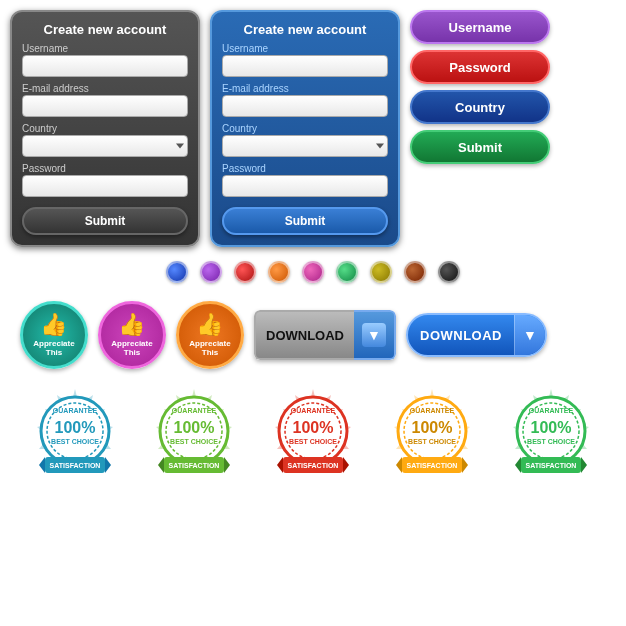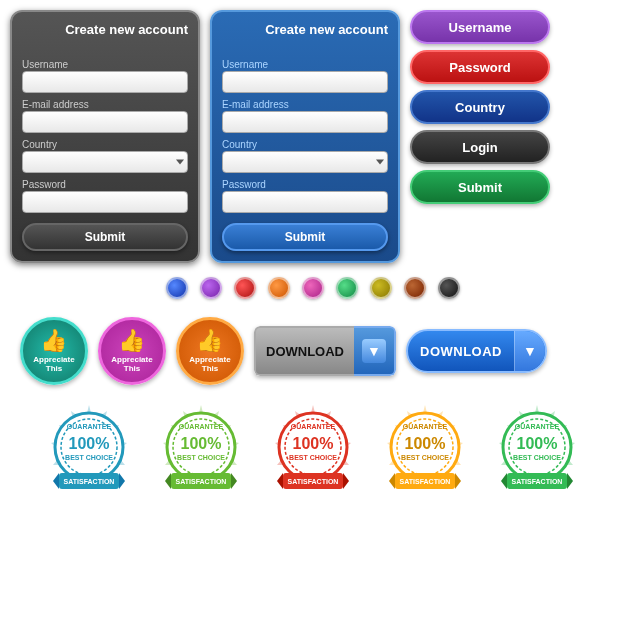--- a/index.html
+++ b/index.html
@@ -42,22 +42,22 @@
     .form-panel.blue {
       background: linear-gradient(to bottom, #2a6bb5, #1a4a8a);
       border: 2px solid #5599dd;
       box-shadow: 0 2px 6px rgba(0,0,0,0.5);
     }
 
     .form-title {
       color: #fff;
       font-size: 13px;
       font-weight: bold;
-      text-align: right;
-      margin-bottom: 16px;
+      text-align: center;
+      margin-bottom: 0;
     }
 
     .form-field-label {
       color: #ccc;
       font-size: 10px;
       margin-bottom: 1px;
     }
     .form-panel.blue .form-field-label {
       color: #aad4ff;
     }
@@ -266,21 +266,21 @@
       height: 100%;
       display: flex;
       align-items: center;
       padding: 0 8px;
       border-left: 1px solid rgba(255,255,255,0.3);
     }
 
     
     .seals-row {
       display: flex;
-      gap: 4px;
+      gap: 11px;
       align-items: center;
       padding: 4px 4px;
       justify-content: center;
       text-align: right;
     }
   </style>
 </head>
 <body>
 
 <div class="main-container">
@@ -332,21 +332,20 @@
         <div class="form-field-label">Password</div>
         <input class="form-input" type="password" style="">
       </div>
       <button class="submit-btn">Submit</button>
     </div>
 
     <div class="side-buttons">
       <button class="side-btn purple">Username</button>
       <button class="side-btn red">Password</button>
       <button class="side-btn navy">Country</button>
-      <button class="side-btn dark-gray">Login</button>
       <button class="side-btn green">Submit</button>
     </div>
   </div>
 
   <div class="dots-row">
     <div class="dot" style="background: radial-gradient(circle at 35% 35%, #5588ff, #1133aa);"></div>
     <div class="dot" style="background: radial-gradient(circle at 35% 35%, #bb66ee, #7722aa);"></div>
     <div class="dot" style="background: radial-gradient(circle at 35% 35%, #ff5555, #aa1111);"></div>
     <div class="dot" style="background: radial-gradient(circle at 35% 35%, #ff9944, #cc5500);"></div>
     <div class="dot" style="background: radial-gradient(circle at 35% 35%, #ee66bb, #aa2288);"></div>

